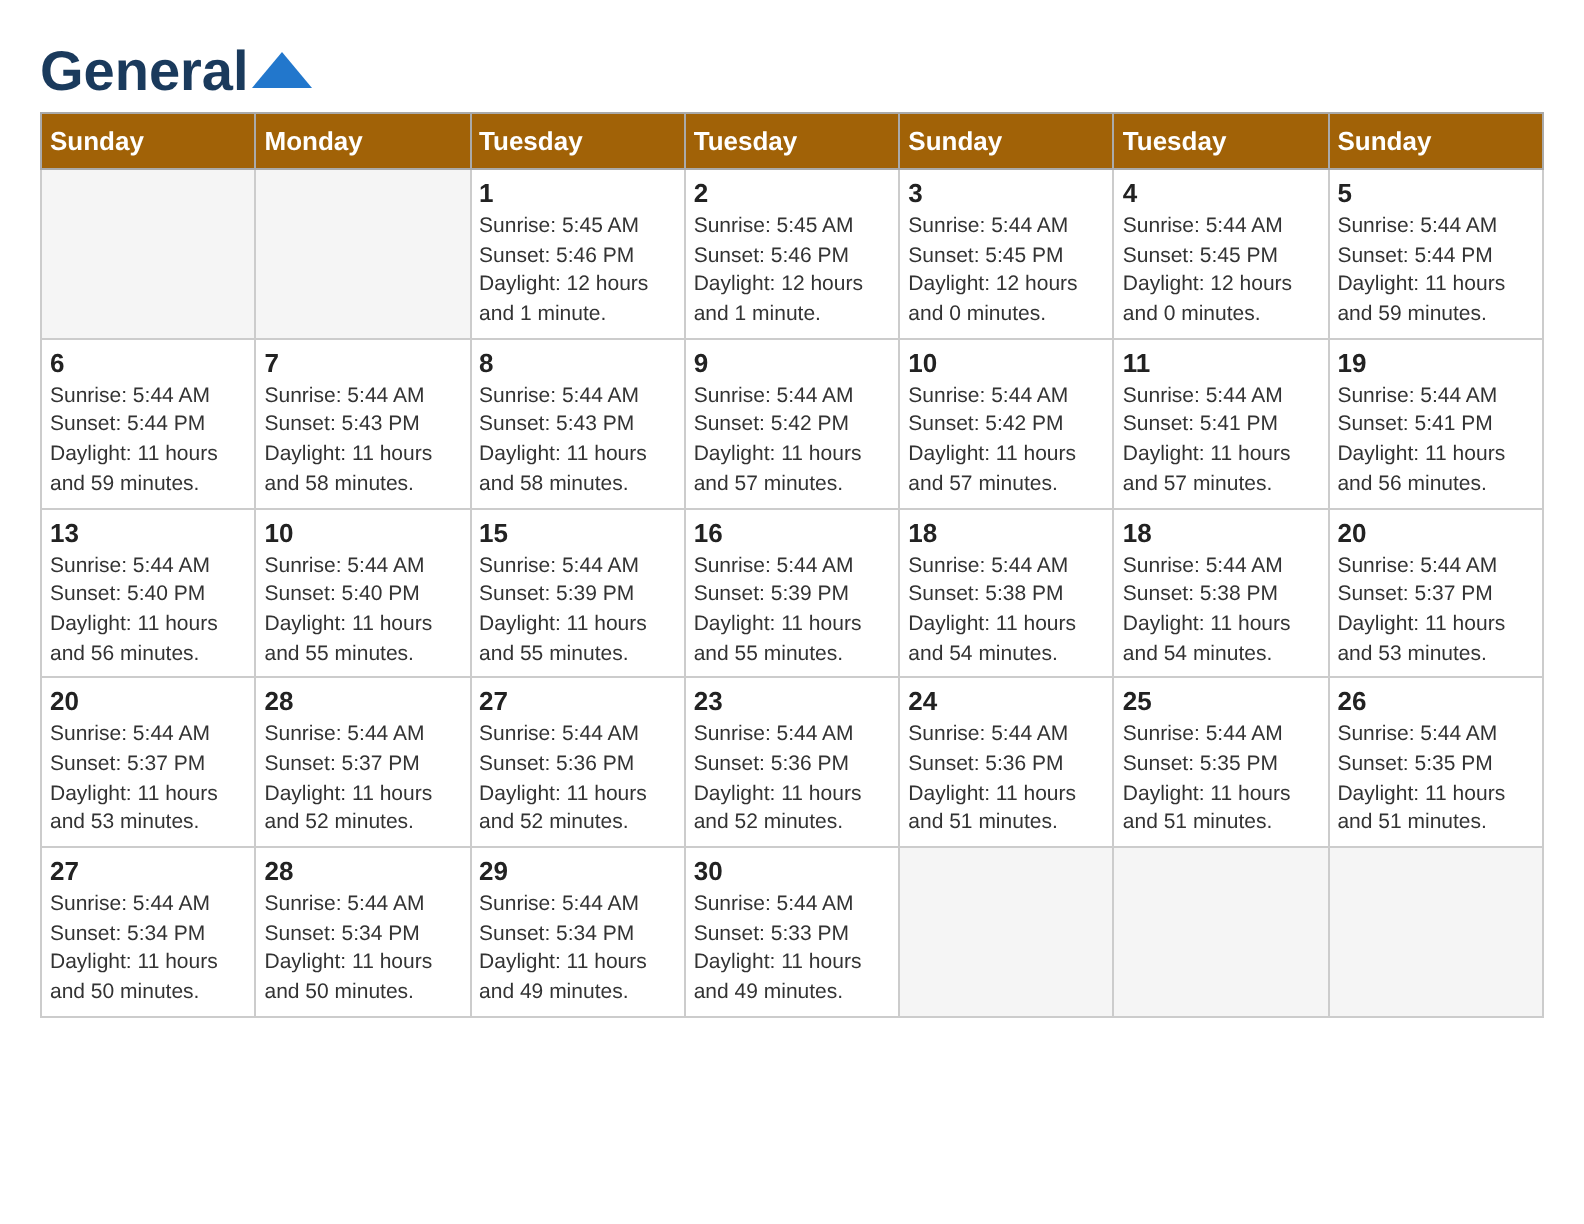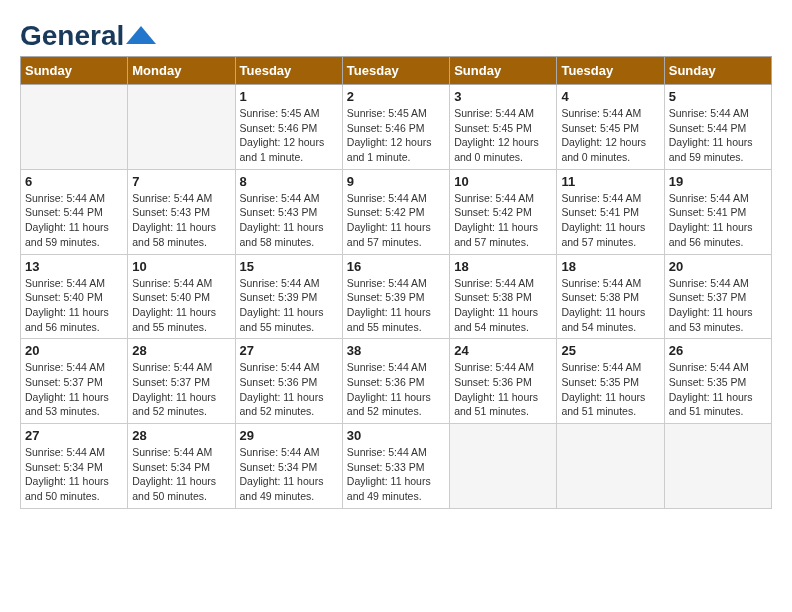--- a/index.html
+++ b/index.html
@@ -200,21 +200,21 @@
         </td>
         <td>
           <span class="day-num">28</span>
           <div class="day-info">Sunrise: 5:44 AM<br>Sunset: 5:37 PM<br>Daylight: 11 hours and 52 minutes.</div>
         </td>
         <td>
           <span class="day-num">27</span>
           <div class="day-info">Sunrise: 5:44 AM<br>Sunset: 5:36 PM<br>Daylight: 11 hours and 52 minutes.</div>
         </td>
         <td>
-          <span class="day-num">38</span>
+          <span class="day-num">23</span>
           <div class="day-info">Sunrise: 5:44 AM<br>Sunset: 5:36 PM<br>Daylight: 11 hours and 52 minutes.</div>
         </td>
         <td>
           <span class="day-num">24</span>
           <div class="day-info">Sunrise: 5:44 AM<br>Sunset: 5:36 PM<br>Daylight: 11 hours and 51 minutes.</div>
         </td>
         <td>
           <span class="day-num">25</span>
           <div class="day-info">Sunrise: 5:44 AM<br>Sunset: 5:35 PM<br>Daylight: 11 hours and 51 minutes.</div>
         </td>

